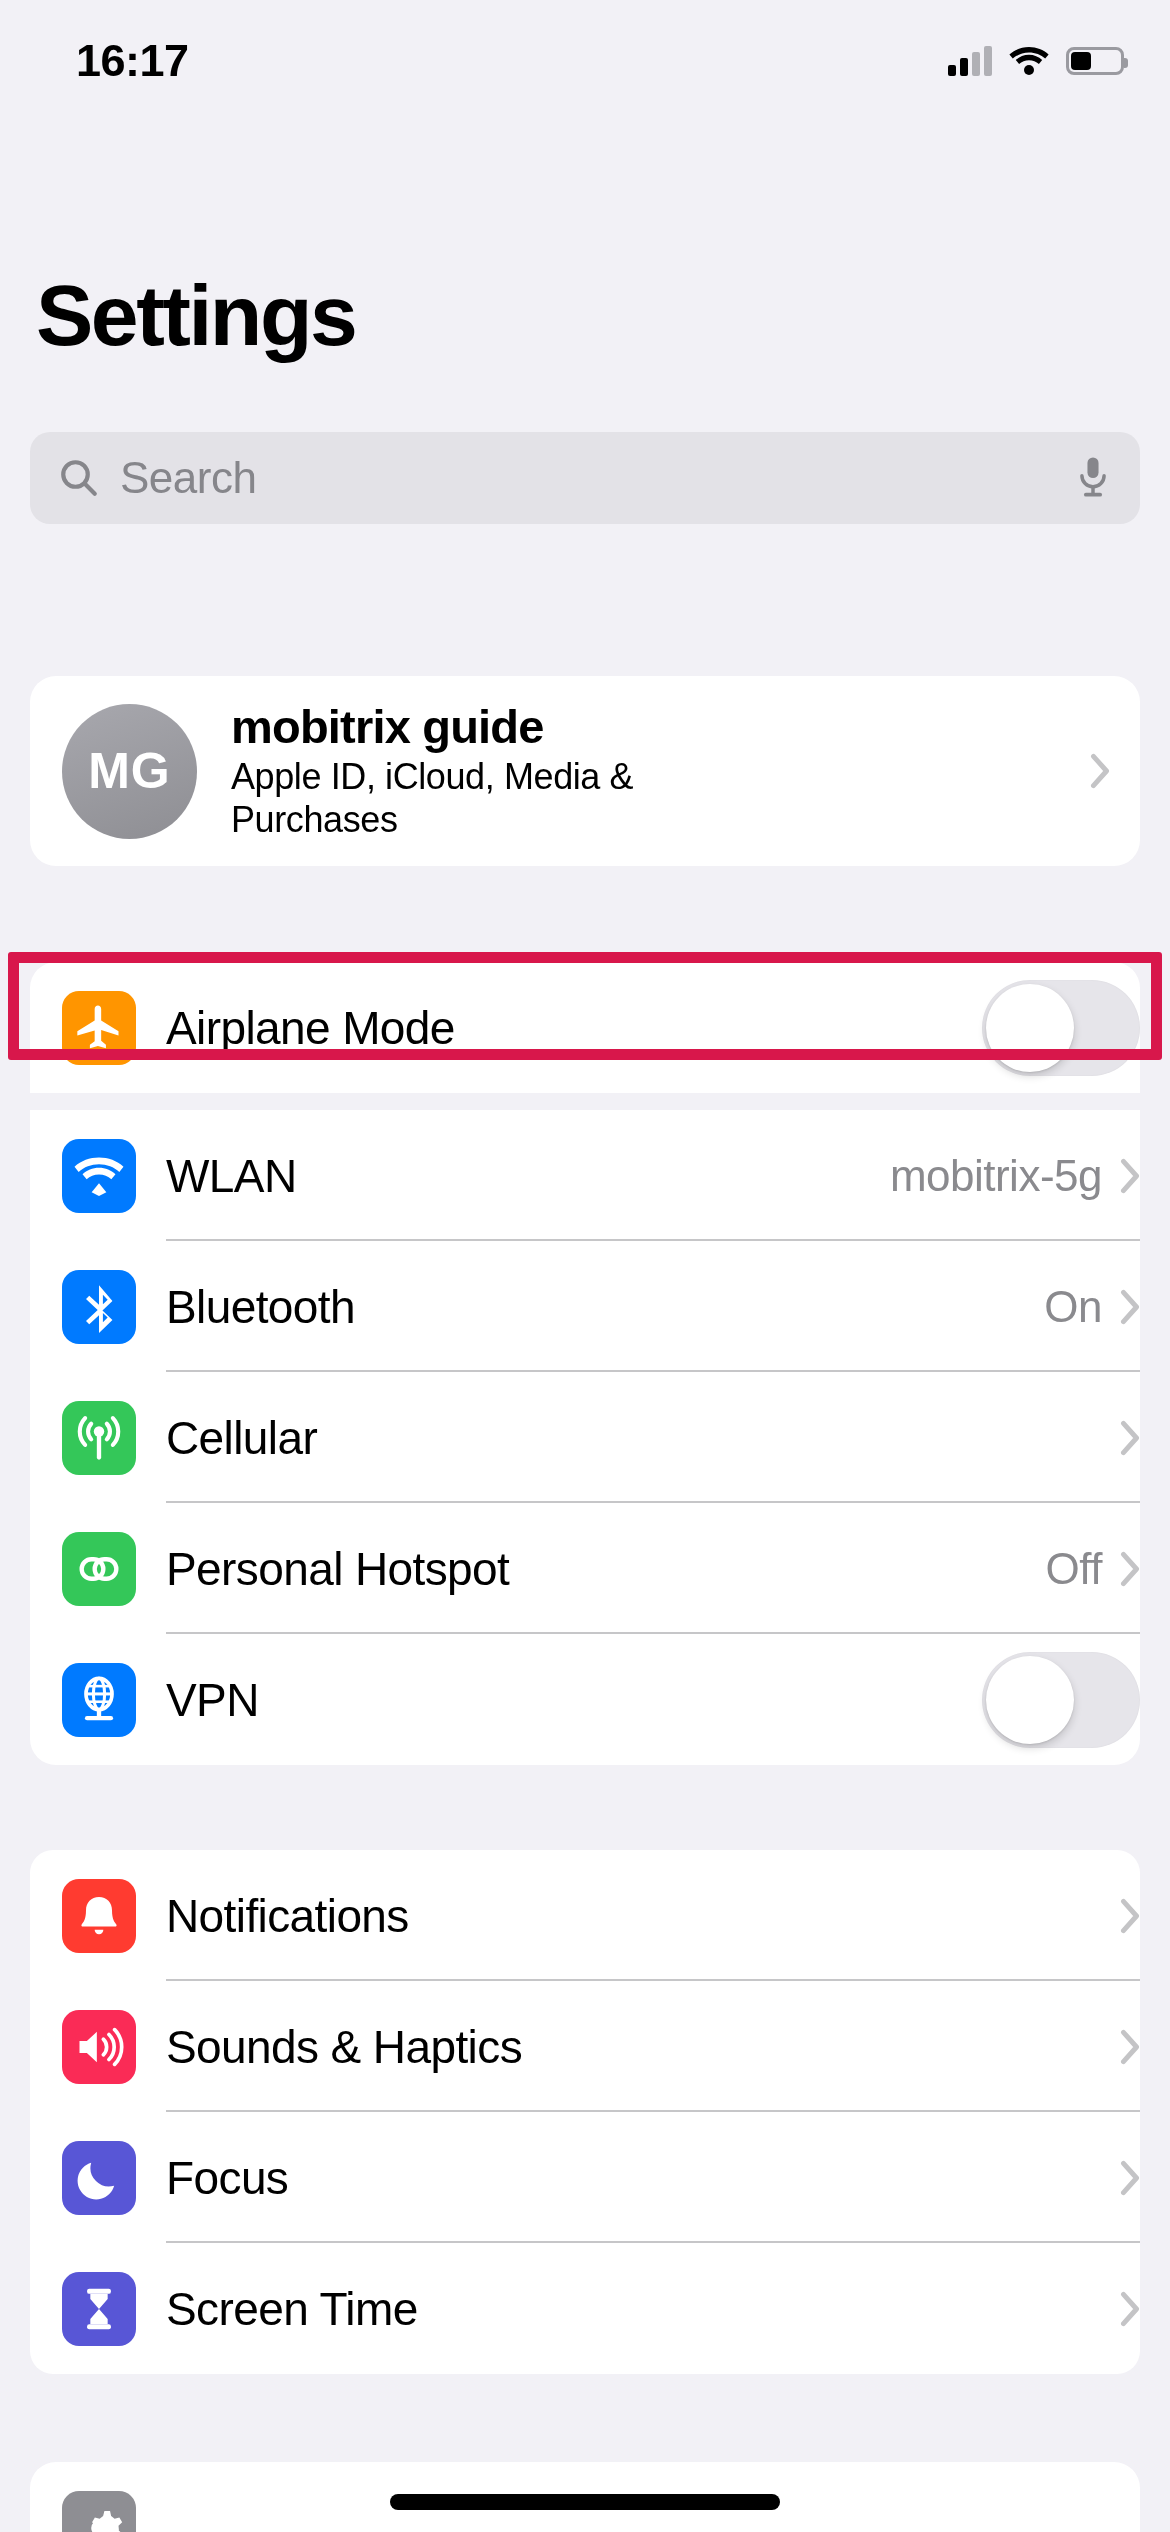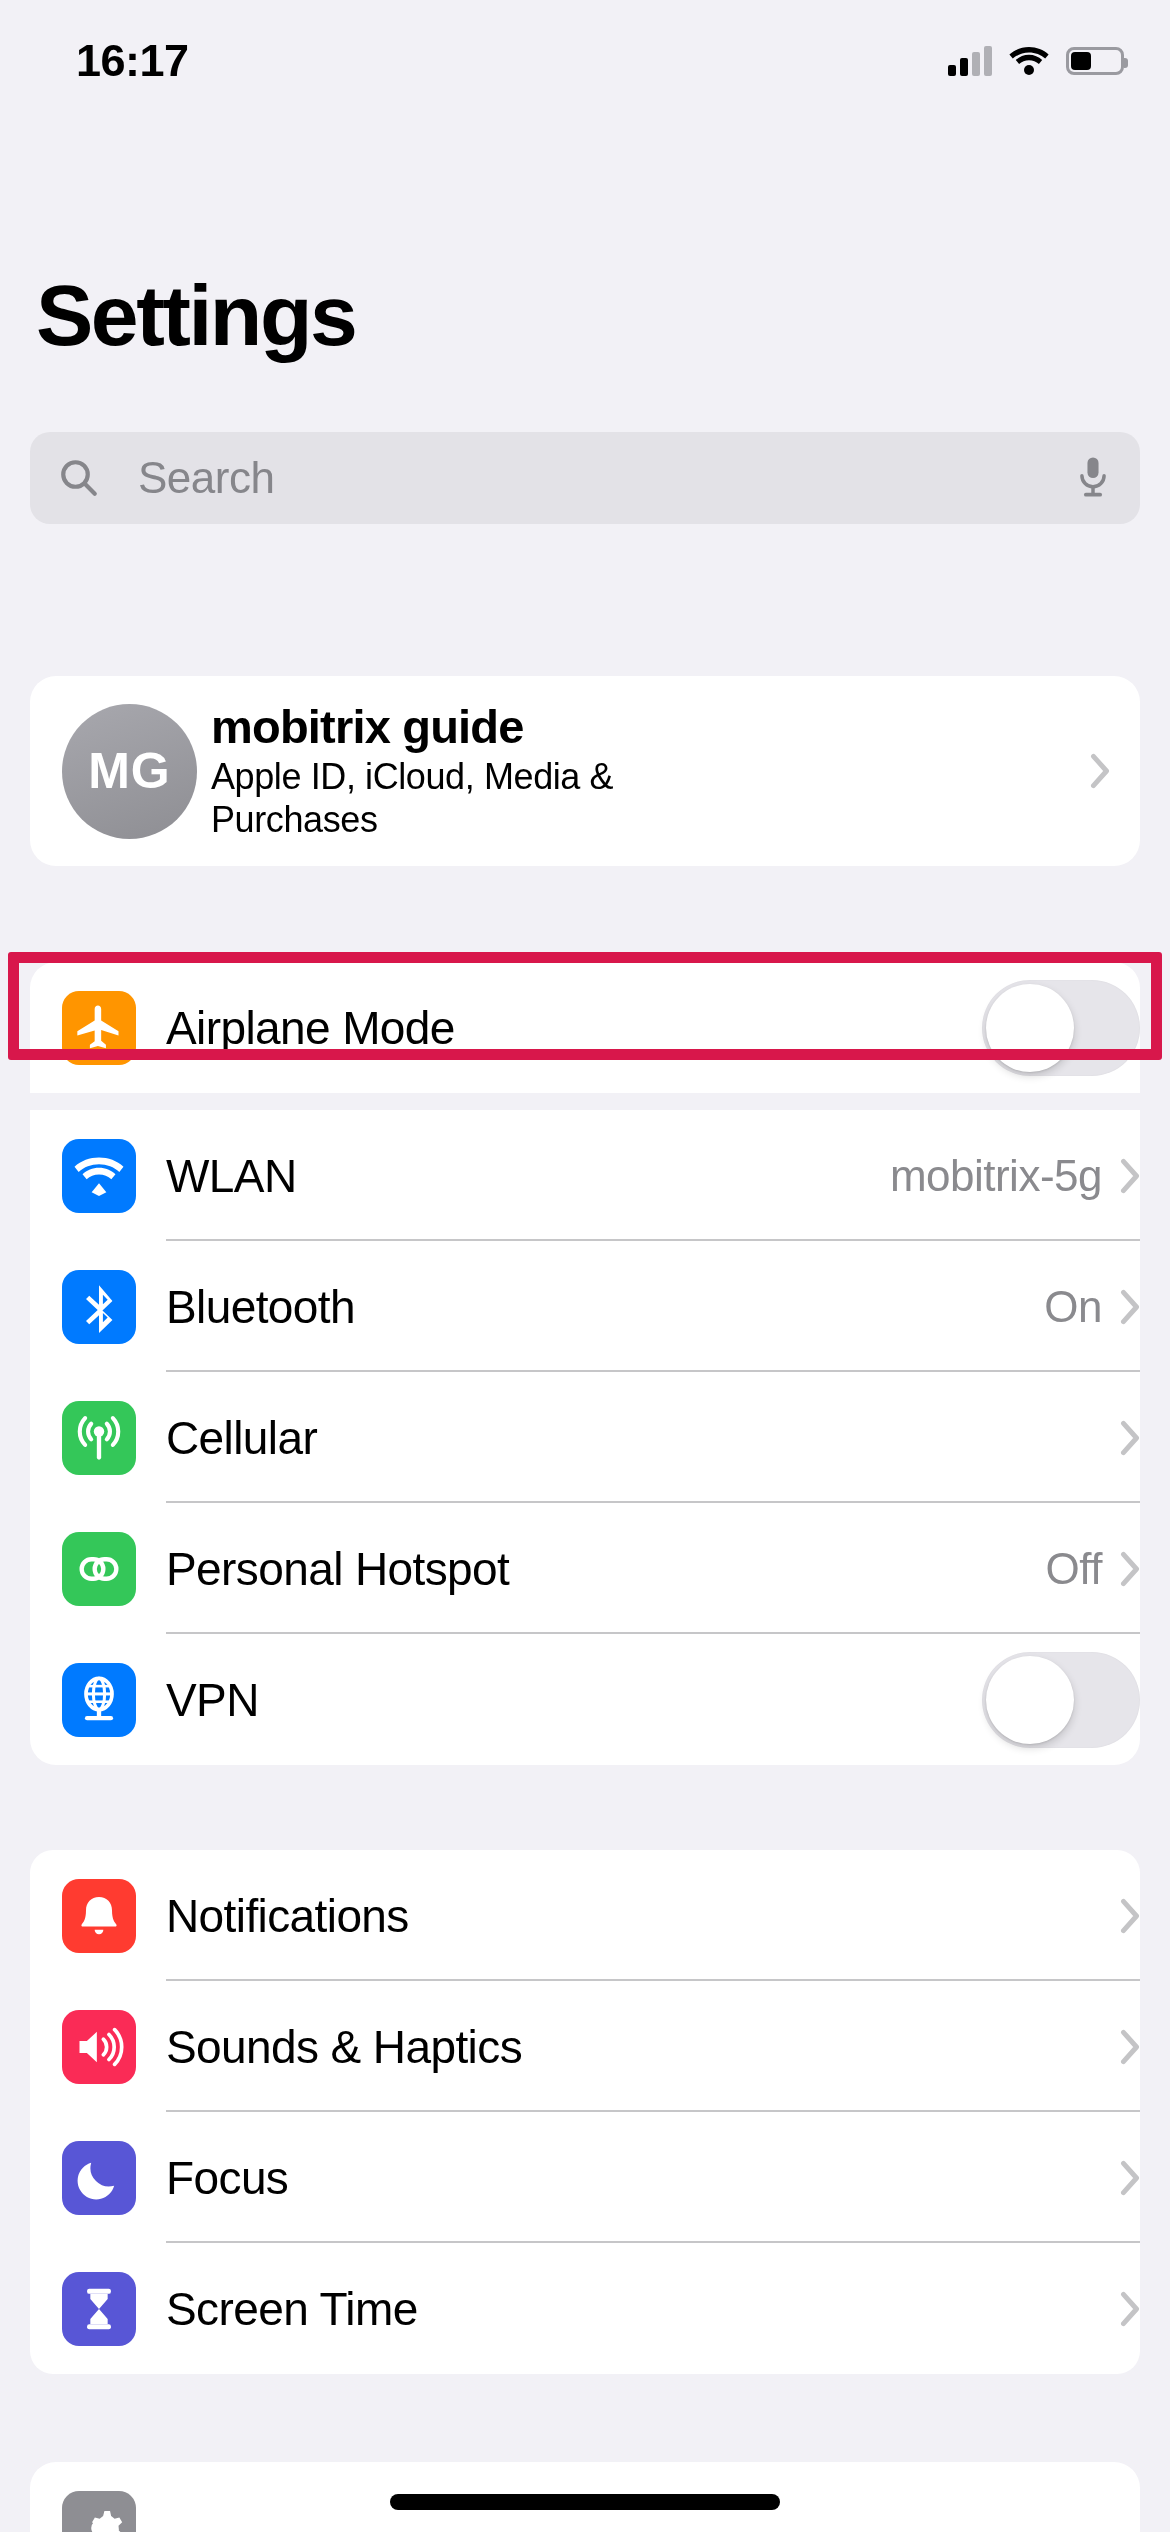--- a/index.html
+++ b/index.html
@@ -92,21 +92,21 @@
     background: #E3E2E7;
     border-radius: 20px;
     display: flex;
     align-items: center;
     padding: 0 28px;
   }
   .search-icon { width: 42px; height: 42px; flex: none; }
   .search-placeholder {
     font-size: 44px;
     color: #86868B;
-    margin-left: 38px;
+    margin-left: 20px;
     flex: 1;
     letter-spacing: -0.5px;
   }
   .mic-icon { width: 38px; height: 50px; flex: none; }
 
   
   .card {
     position: absolute;
     left: 30px;
     width: 1110px;
@@ -128,21 +128,21 @@
     background: linear-gradient(160deg, #A8A8AE 0%, #8E8E93 100%);
     color: #FFF;
     font-size: 50px;
     font-weight: bold;
     display: flex;
     align-items: center;
     justify-content: center;
     flex: none;
     letter-spacing: 1px;
   }
-  .profile-text { margin-left: 14px; flex: 1; min-width: 0; }
+  .profile-text { margin-left: 34px; flex: 1; min-width: 0; }
   .profile-name {
     font-size: 47px;
     font-weight: bold;
     color: #000;
     letter-spacing: -0.8px;
     line-height: 1.1;
   }
   .profile-sub {
     font-size: 36px;
     color: #000;

